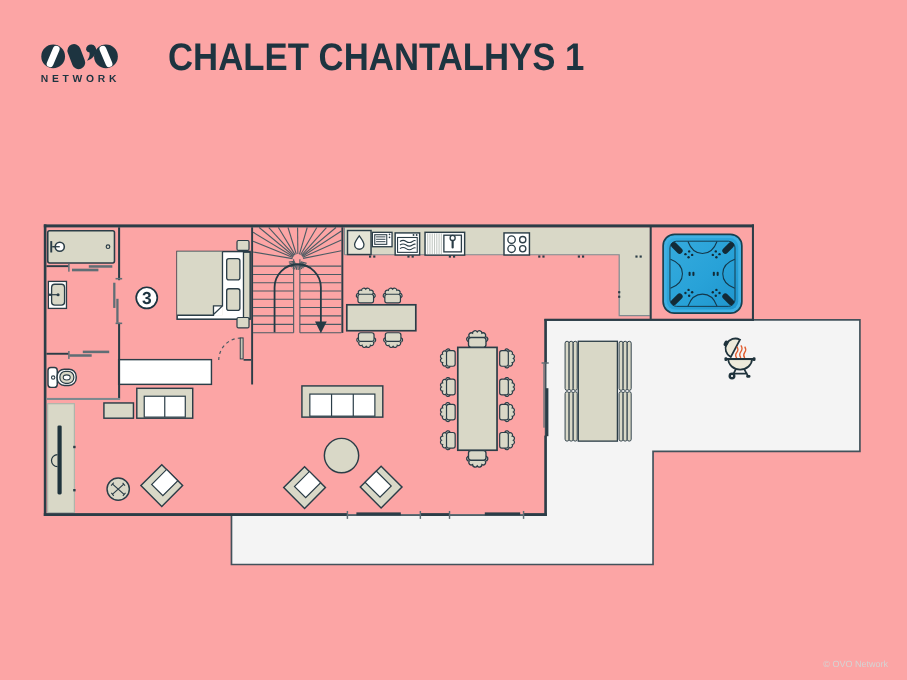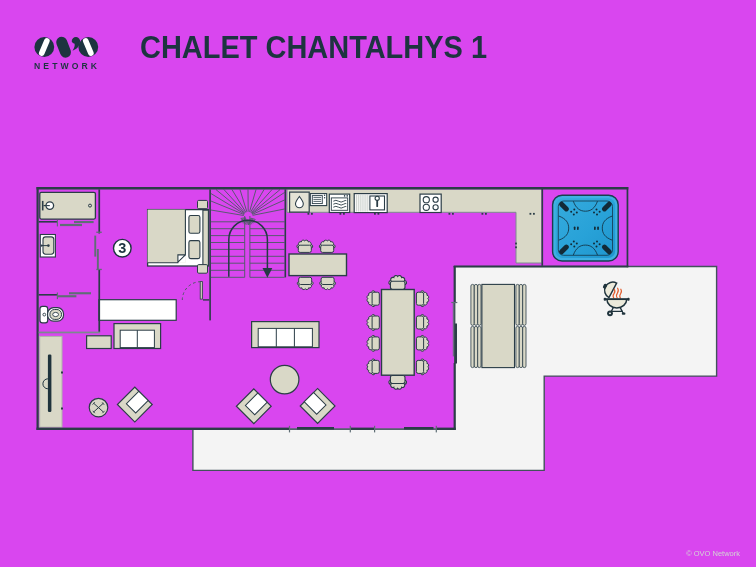--- a/index.html
+++ b/index.html
@@ -1,14 +1,14 @@
 <!DOCTYPE html>
 <html><head><meta charset="utf-8"><style>
 html,body{margin:0;padding:0;background:#fff;}
-#page{position:relative;width:756px;height:567px;background:#d946ef;overflow:hidden;font-family:"Liberation Sans",sans-serif;}
+#page{position:relative;width:756px;height:567px;background:#fca5a5;overflow:hidden;font-family:"Liberation Sans",sans-serif;}
 svg{position:absolute;left:0;top:0;display:block;}
 </style></head><body>
 <div id="page">
 <svg width="756" height="567" viewBox="0 0 756 567">
 <defs>
 <g id="chair">
           <path d="M -7,0 A 1.9 1.9 0 0 1 -6.06,-3.5 A 1.9 1.9 0 0 1 -3.5,-6.06 A 1.9 1.9 0 0 1 0,-7 A 1.9 1.9 0 0 1 3.5,-6.06 A 1.9 1.9 0 0 1 6.06,-3.5 A 1.9 1.9 0 0 1 7,0 Z" fill="#d9d8c7" stroke="#2b3d47" stroke-width="1"></path>
           <rect x="-6.5" y="-2.8" width="13" height="7.2" rx="1.8" fill="#d9d8c7" stroke="#2b3d47" stroke-width="1"></rect>
         </g>
 <g id="armchair">

